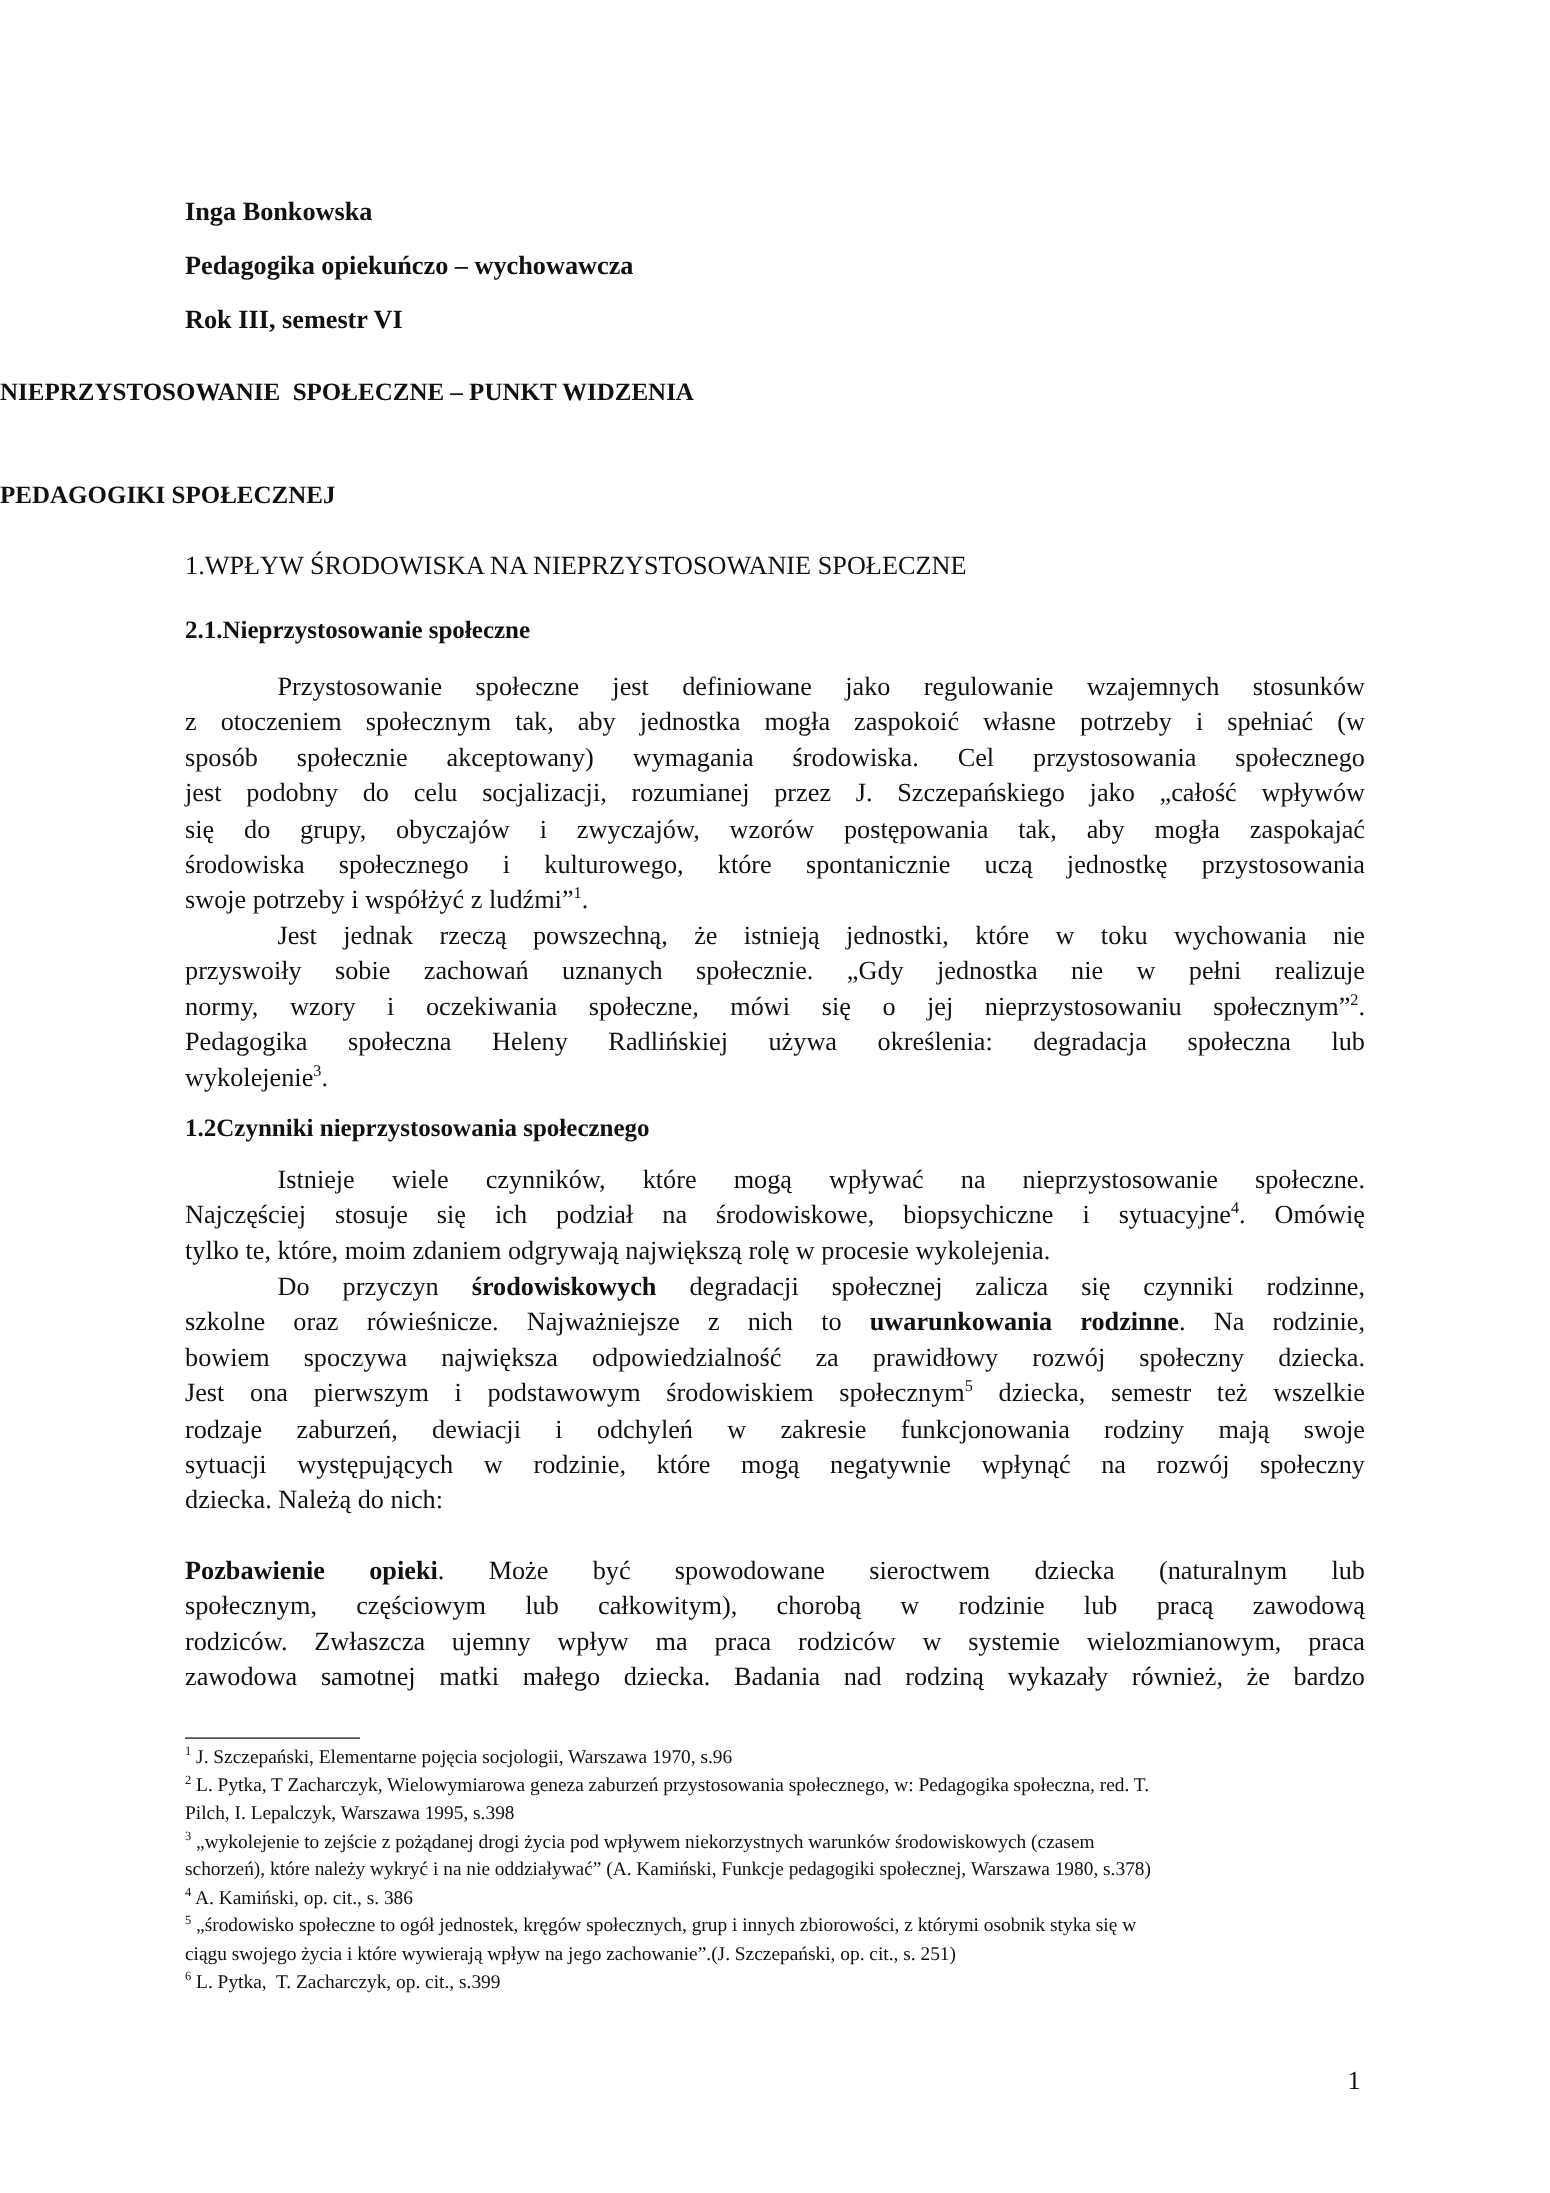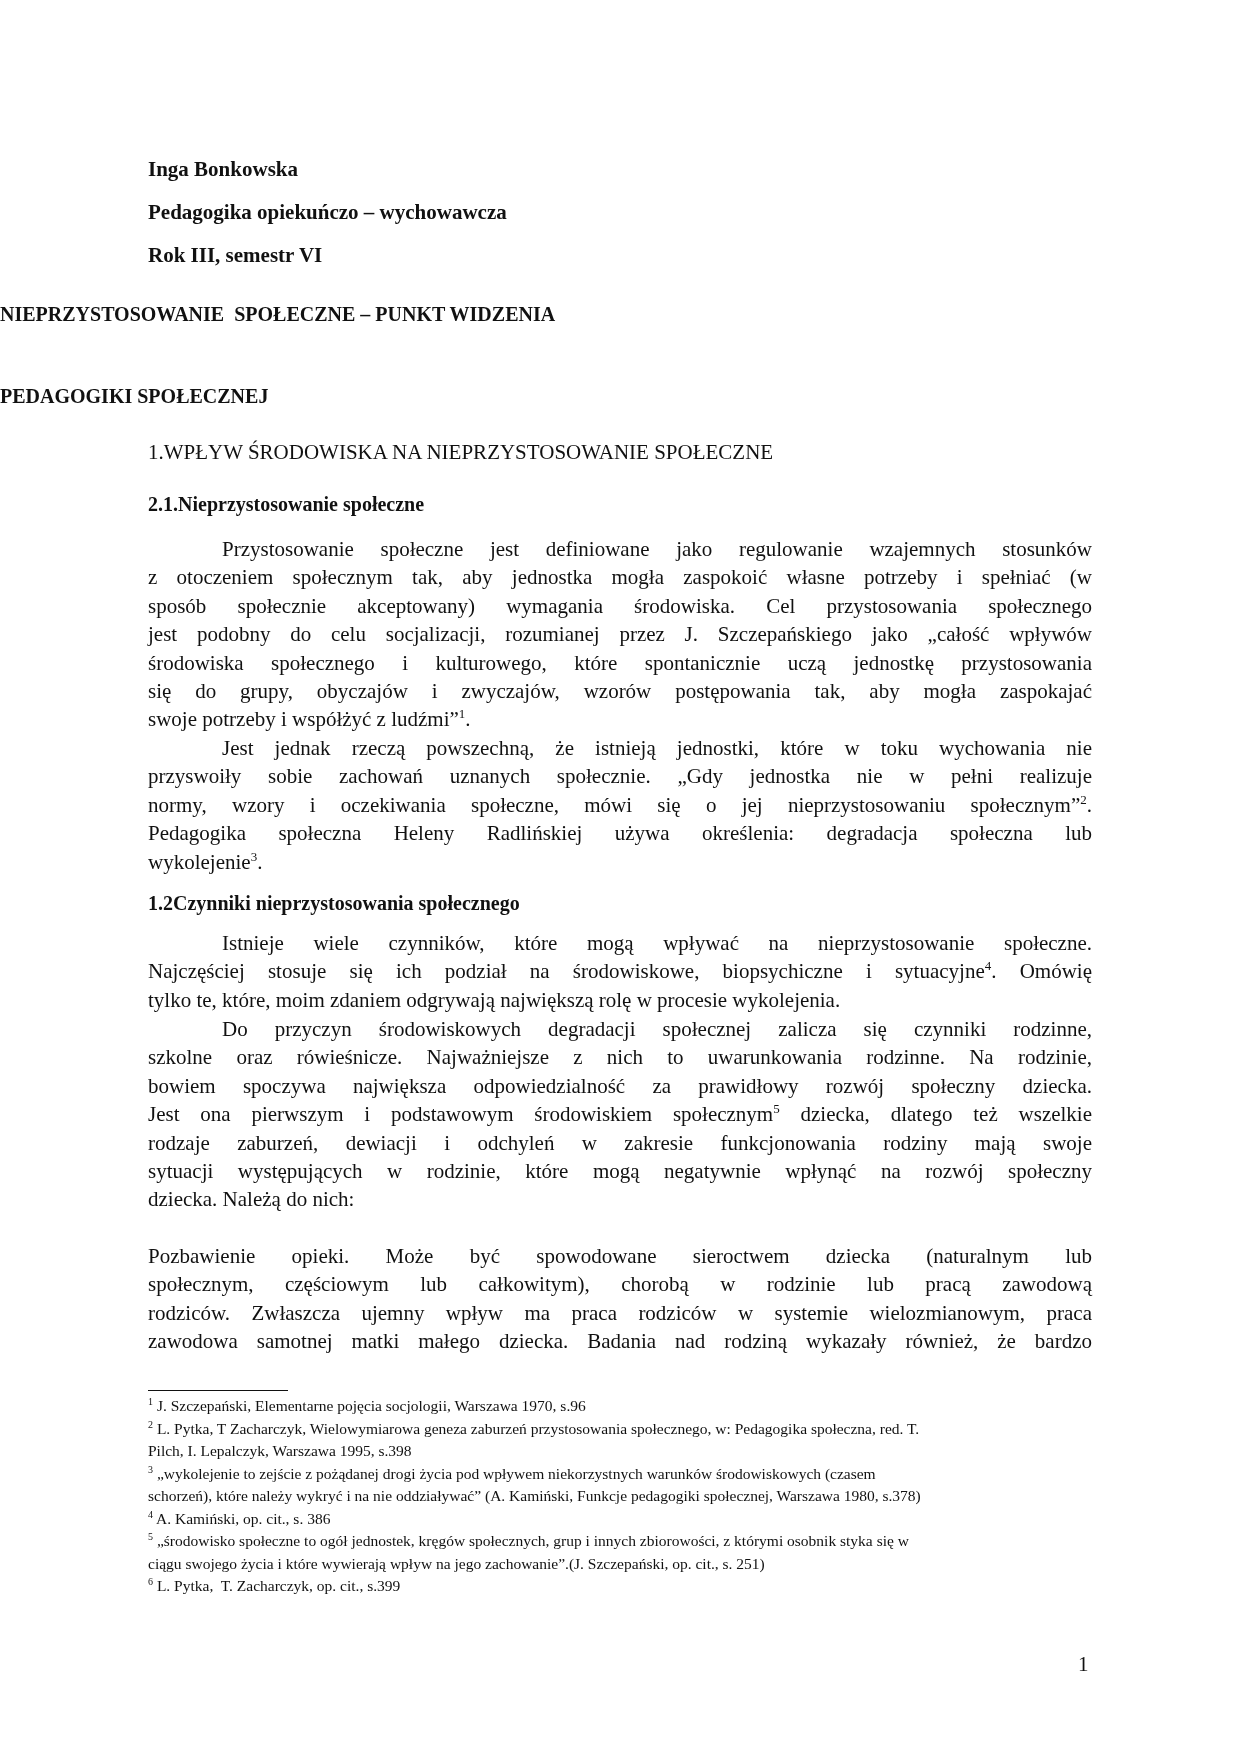--- a/index.html
+++ b/index.html
@@ -20,21 +20,21 @@
             text-align: justify; margin: 0; }
     .para .line { display: block; text-align: justify; text-align-last: justify; white-space: nowrap; }
     .para .line.last { text-align-last: left; }
     .para .line.indent { padding-left: 74px; }
     .p1 { top: 535px; }
     .p2 { top: 734px; }
     .p3 { top: 929px; }
     .p4 { top: 1015px; }
     .p5 { top: 1242px; }
     sup { font-size: 13px; vertical-align: super; line-height: 0; }
-    b { font-weight: normal; }
+    b { font-weight: bold; }
     .fn-rule { position: absolute; left: 148px; top: 1390px; width: 140px; height: 1px; background: #111; }
     .footnotes { position: absolute; left: 148px; top: 1395px; width: 950px; font-size: 15.5px; line-height: 22.5px; }
     .fn { margin: 0; }
     .fn sup { font-size: 10px; }
     .page-number { position: absolute; left: 1078px; top: 1652px; font-size: 21px; }
   </style>
 </head>
 <body>
 
 <div class="page">
@@ -50,22 +50,22 @@
 
   <h2 class="h1">1.WPŁYW ŚRODOWISKA NA NIEPRZYSTOSOWANIE SPOŁECZNE</h2>
 
   <h3 class="h2 h2a">2.1.Nieprzystosowanie społeczne</h3>
 
   <div class="para p1">
     <span class="line indent">Przystosowanie społeczne jest definiowane jako regulowanie wzajemnych stosunków</span>
     <span class="line">z otoczeniem społecznym tak, aby jednostka mogła zaspokoić własne potrzeby i spełniać (w</span>
     <span class="line">sposób społecznie akceptowany) wymagania środowiska. Cel przystosowania społecznego</span>
     <span class="line">jest podobny do celu socjalizacji, rozumianej przez J. Szczepańskiego jako „całość wpływów</span>
+    <span class="line">się do grupy, obyczajów i zwyczajów, wzorów postępowania tak, aby mogła zaspokajać</span>
     <span class="line">środowiska społecznego i kulturowego, które spontanicznie uczą jednostkę przystosowania</span>
-    <span class="line">się do grupy, obyczajów i zwyczajów, wzorów postępowania tak, aby mogła zaspokajać</span>
     <span class="line last"><span>swoje potrzeby i współżyć z ludźmi”</span><sup>1</sup><span>.</span></span>
   </div>
 
   <div class="para p2">
     <span class="line indent">Jest jednak rzeczą powszechną, że istnieją jednostki, które w toku wychowania nie</span>
     <span class="line">przyswoiły sobie zachowań uznanych społecznie. „Gdy jednostka nie w pełni realizuje</span>
     <span class="line"><span>normy, wzory i oczekiwania społeczne, mówi się o jej nieprzystosowaniu społecznym”</span><sup>2</sup><span>.</span></span>
     <span class="line">Pedagogika społeczna Heleny Radlińskiej używa określenia: degradacja społeczna lub</span>
     <span class="line last"><span>wykolejenie</span><sup>3</sup><span>.</span></span>
   </div>
@@ -75,21 +75,21 @@
   <div class="para p3">
     <span class="line indent">Istnieje wiele czynników, które mogą wpływać na nieprzystosowanie społeczne.</span>
     <span class="line"><span>Najczęściej stosuje się ich podział na środowiskowe, biopsychiczne i sytuacyjne</span><sup>4</sup><span>. Omówię</span></span>
     <span class="line last">tylko te, które, moim zdaniem odgrywają największą rolę w procesie wykolejenia.</span>
   </div>
 
   <div class="para p4">
     <span class="line indent"><span>Do przyczyn </span><b>środowiskowych</b><span> degradacji społecznej zalicza się czynniki rodzinne,</span></span>
     <span class="line"><span>szkolne oraz rówieśnicze. Najważniejsze z nich to </span><b>uwarunkowania rodzinne</b><span>. Na rodzinie,</span></span>
     <span class="line">bowiem spoczywa największa odpowiedzialność za prawidłowy rozwój społeczny dziecka.</span>
-    <span class="line"><span>Jest ona pierwszym i podstawowym środowiskiem społecznym</span><sup>5</sup><span> dziecka, dlatego też wszelkie</span></span>
+    <span class="line"><span>Jest ona pierwszym i podstawowym środowiskiem społecznym</span><sup>5</sup><span> dziecka, semestr też wszelkie</span></span>
     <span class="line">rodzaje zaburzeń, dewiacji i odchyleń w zakresie funkcjonowania rodziny mają swoje</span>
     <span class="line">sytuacji występujących w rodzinie, które mogą negatywnie wpłynąć na rozwój społeczny</span>
     <span class="line last">dziecka. Należą do nich:</span>
   </div>
 
   <div class="para p5">
     <span class="line"><b>Pozbawienie opieki</b><span>. Może być spowodowane sieroctwem dziecka (naturalnym lub</span></span>
     <span class="line">społecznym, częściowym lub całkowitym), chorobą w rodzinie lub pracą zawodową</span>
     <span class="line">rodziców. Zwłaszcza ujemny wpływ ma praca rodziców w systemie wielozmianowym, praca</span>
     <span class="line">zawodowa samotnej matki małego dziecka. Badania nad rodziną wykazały również, że bardzo</span>

